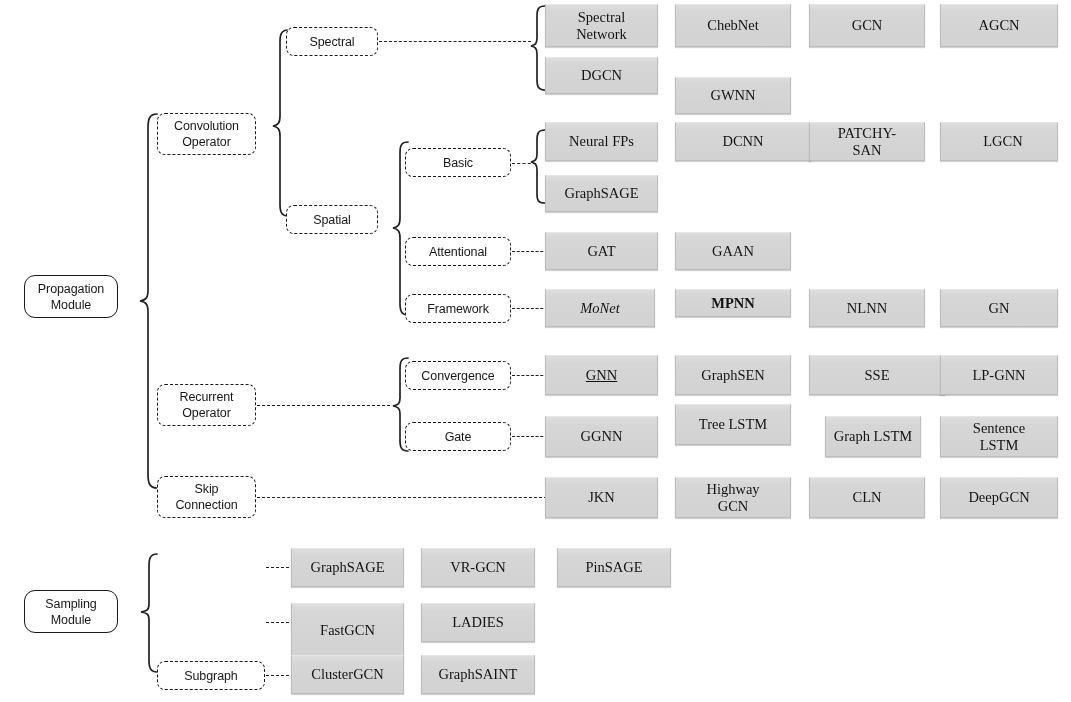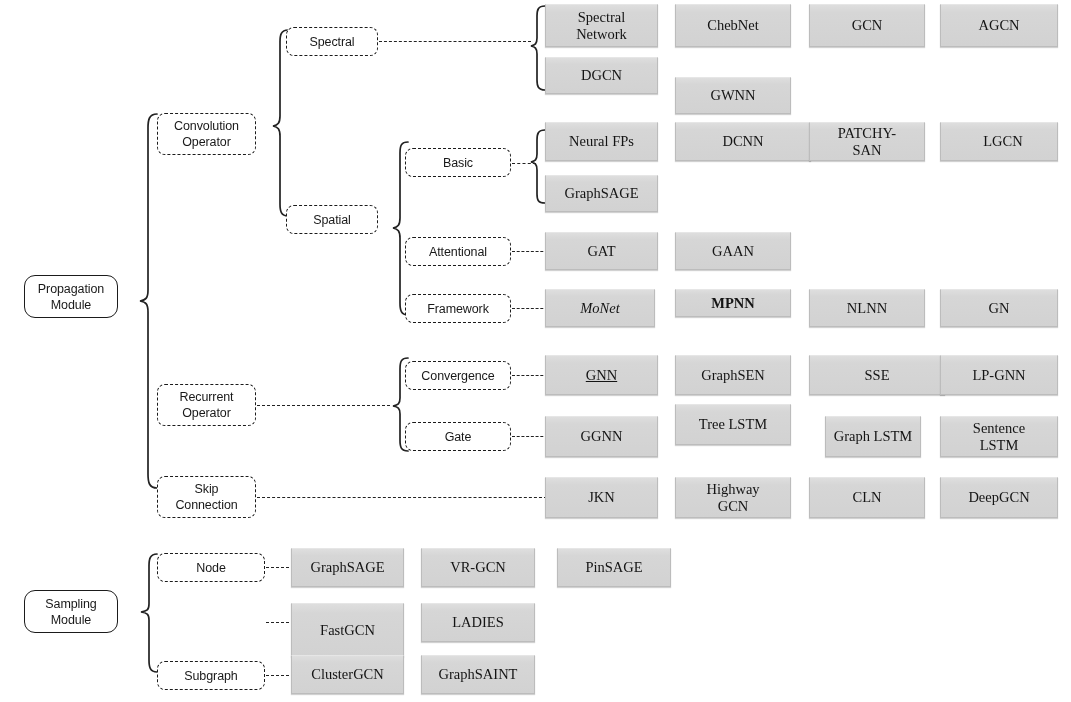--- a/index.html
+++ b/index.html
@@ -158,21 +158,20 @@
   <div class="dash-box" style="left:405px; top:148px; width:106px; height:29px;">Basic</div>
 
   <div class="dash-box" style="left:405px; top:237px; width:106px; height:29px;">Attentional</div>
 
   <div class="dash-box" style="left:405px; top:361px; width:106px; height:29px;">Convergence</div>
 
   <div class="dash-box" style="left:405px; top:294px; width:106px; height:29px;">Framework</div>
 
   <div class="dash-box" style="left:405px; top:422px; width:106px; height:29px;">Gate</div>
 
-  <div class="dash-box" style="left:157px; top:553px; width:108px; height:29px;">Node</div>
 
 
   <div class="dash-box" style="left:157px; top:661px; width:108px; height:29px;">Subgraph</div>
 
   <div id="model-layer">
       <div class="model-box" style="left: 545px; top: 4px; width: 113px; height: 43px;">
         <span>Spectral<br>Network</span>
       </div>
       <div class="model-box" style="left: 675px; top: 4px; width: 116px; height: 43px;">
         <span>ChebNet</span>

